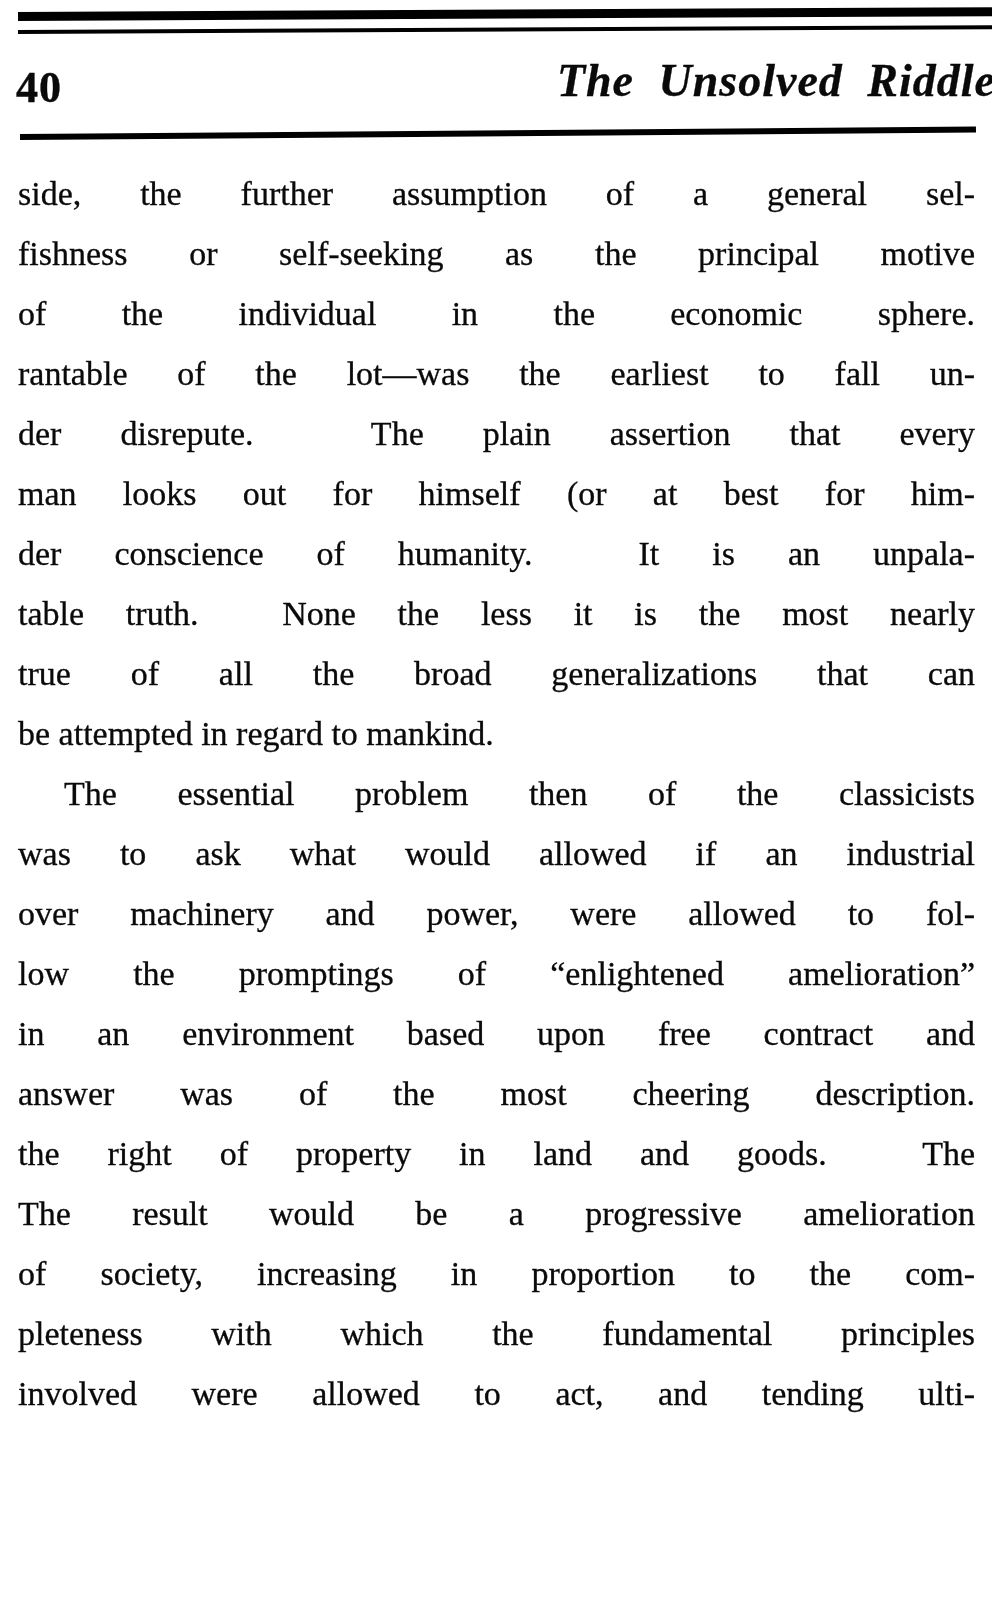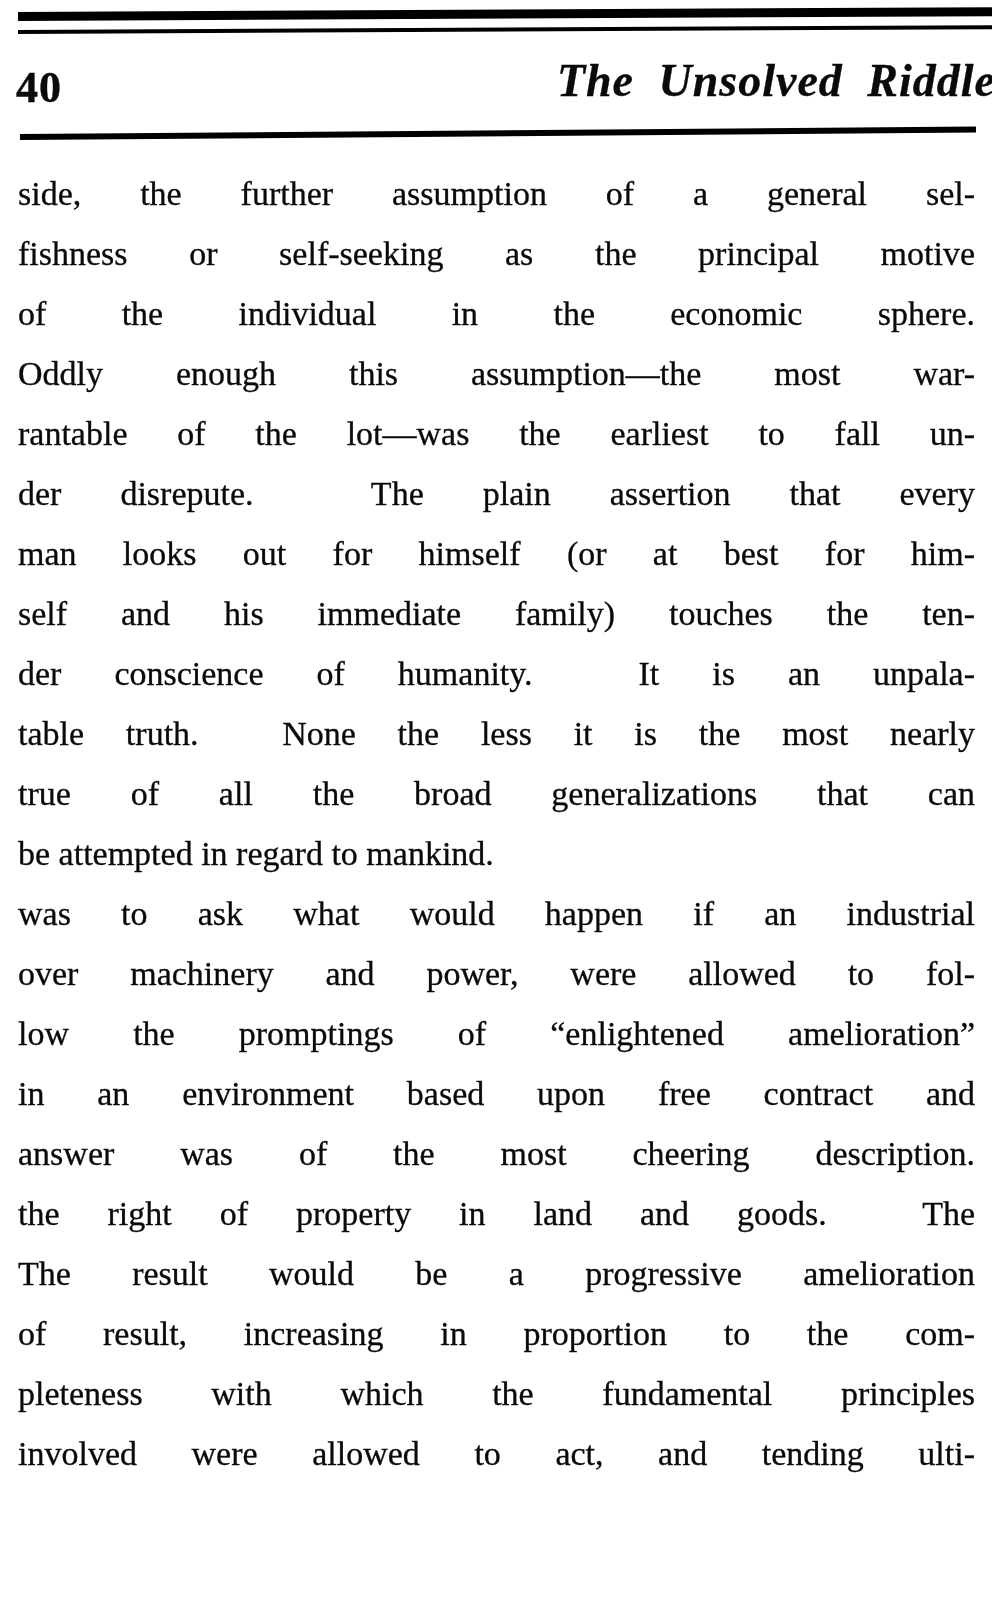--- a/index.html
+++ b/index.html
@@ -83,34 +83,33 @@
 
   <div id="page-number">40</div>
   <div id="running-title">The Unsolved Riddle</div>
 
   <div class="rule" id="header-rule"></div>
 
   <div id="body-text">
     <div class="line">side, the further assumption of a general sel-</div>
     <div class="line">fishness or self-seeking as the principal motive</div>
     <div class="line">of the individual in the economic sphere.</div>
-    <div class="line">Oddly enough this assumption—the most war-</div>
     <div class="line">rantable of the lot—was the earliest to fall un-</div>
     <div class="line">der disrepute.&nbsp; The plain assertion that every</div>
     <div class="line">man looks out for himself (or at best for him-</div>
-    <div class="line">self and his immediate family) touches the ten-</div>
     <div class="line">der conscience of humanity.&nbsp; It is an unpala-</div>
     <div class="line">table truth.&nbsp; None the less it is the most nearly</div>
     <div class="line">true of all the broad generalizations that can</div>
     <div class="line para-end">be attempted in regard to mankind.</div>
-    <div class="line">was to ask what would happen if an industrial</div>
+    <div class="line indent">The essential problem then of the classicists</div>
+    <div class="line">was to ask what would allowed if an industrial</div>
     <div class="line">over machinery and power, were allowed to fol-</div>
     <div class="line">low the promptings of “enlightened amelioration”</div>
     <div class="line">in an environment based upon free contract and</div>
     <div class="line">answer was of the most cheering description.</div>
     <div class="line">the right of property in land and goods.&nbsp; The</div>
     <div class="line">The result would be a progressive amelioration</div>
-    <div class="line">of result, increasing in proportion to the com-</div>
+    <div class="line">of society, increasing in proportion to the com-</div>
     <div class="line">pleteness with which the fundamental principles</div>
     <div class="line">involved were allowed to act, and tending ulti-</div>
   </div>
 
 </div>
 
 </body></html>

